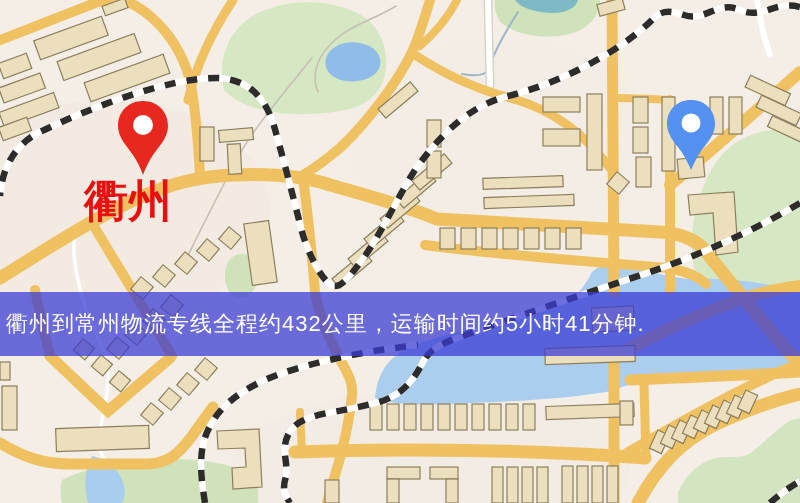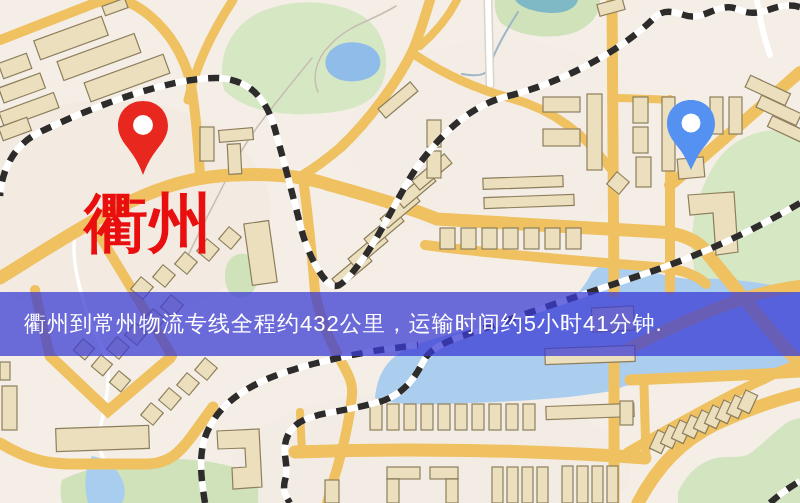--- a/index.html
+++ b/index.html
@@ -7,33 +7,33 @@
     position:relative;width:800px;height:503px;overflow:hidden;
     background:#f4eee6;font-family:"Liberation Sans","DejaVu Sans",sans-serif;
   }
   .map-svg{position:absolute;left:0;top:0;}
   .city-label{
     position:absolute;font-weight:700;line-height:1;
     font-family:"Liberation Serif","DejaVu Serif",serif;
     text-shadow:0 0 1px rgba(255,255,255,.25);
     white-space:nowrap;user-select:none;
   }
-  .city-label.origin{left:84px;top:192px;font-size:64px;color:#e90f0f;}
+  .city-label.origin{left:84px;top:180px;font-size:44px;color:#e90f0f;}
   .city-label.dest{left:642px;top:179px;font-size:49px;color:#2a1cd9;}
   .pin{position:absolute;}
   .pin.red{left:116px;top:100px;}
   .pin.blue{left:665px;top:99px;}
   .banner{
     position:absolute;left:0;top:292px;width:800px;height:64px;
     background:rgba(58,60,212,0.74);
     display:flex;align-items:center;
   }
   .banner span{
     color:#ffffff;font-size:22px;letter-spacing:1px;
-    padding-left:24px;white-space:nowrap;
+    padding-left:6px;white-space:nowrap;
   }
 </style>
 </head>
 <body>
 
 <div class="stage">
 
   <svg class="map-svg" width="800" height="503" viewBox="0 0 800 503">
     <defs>
 

